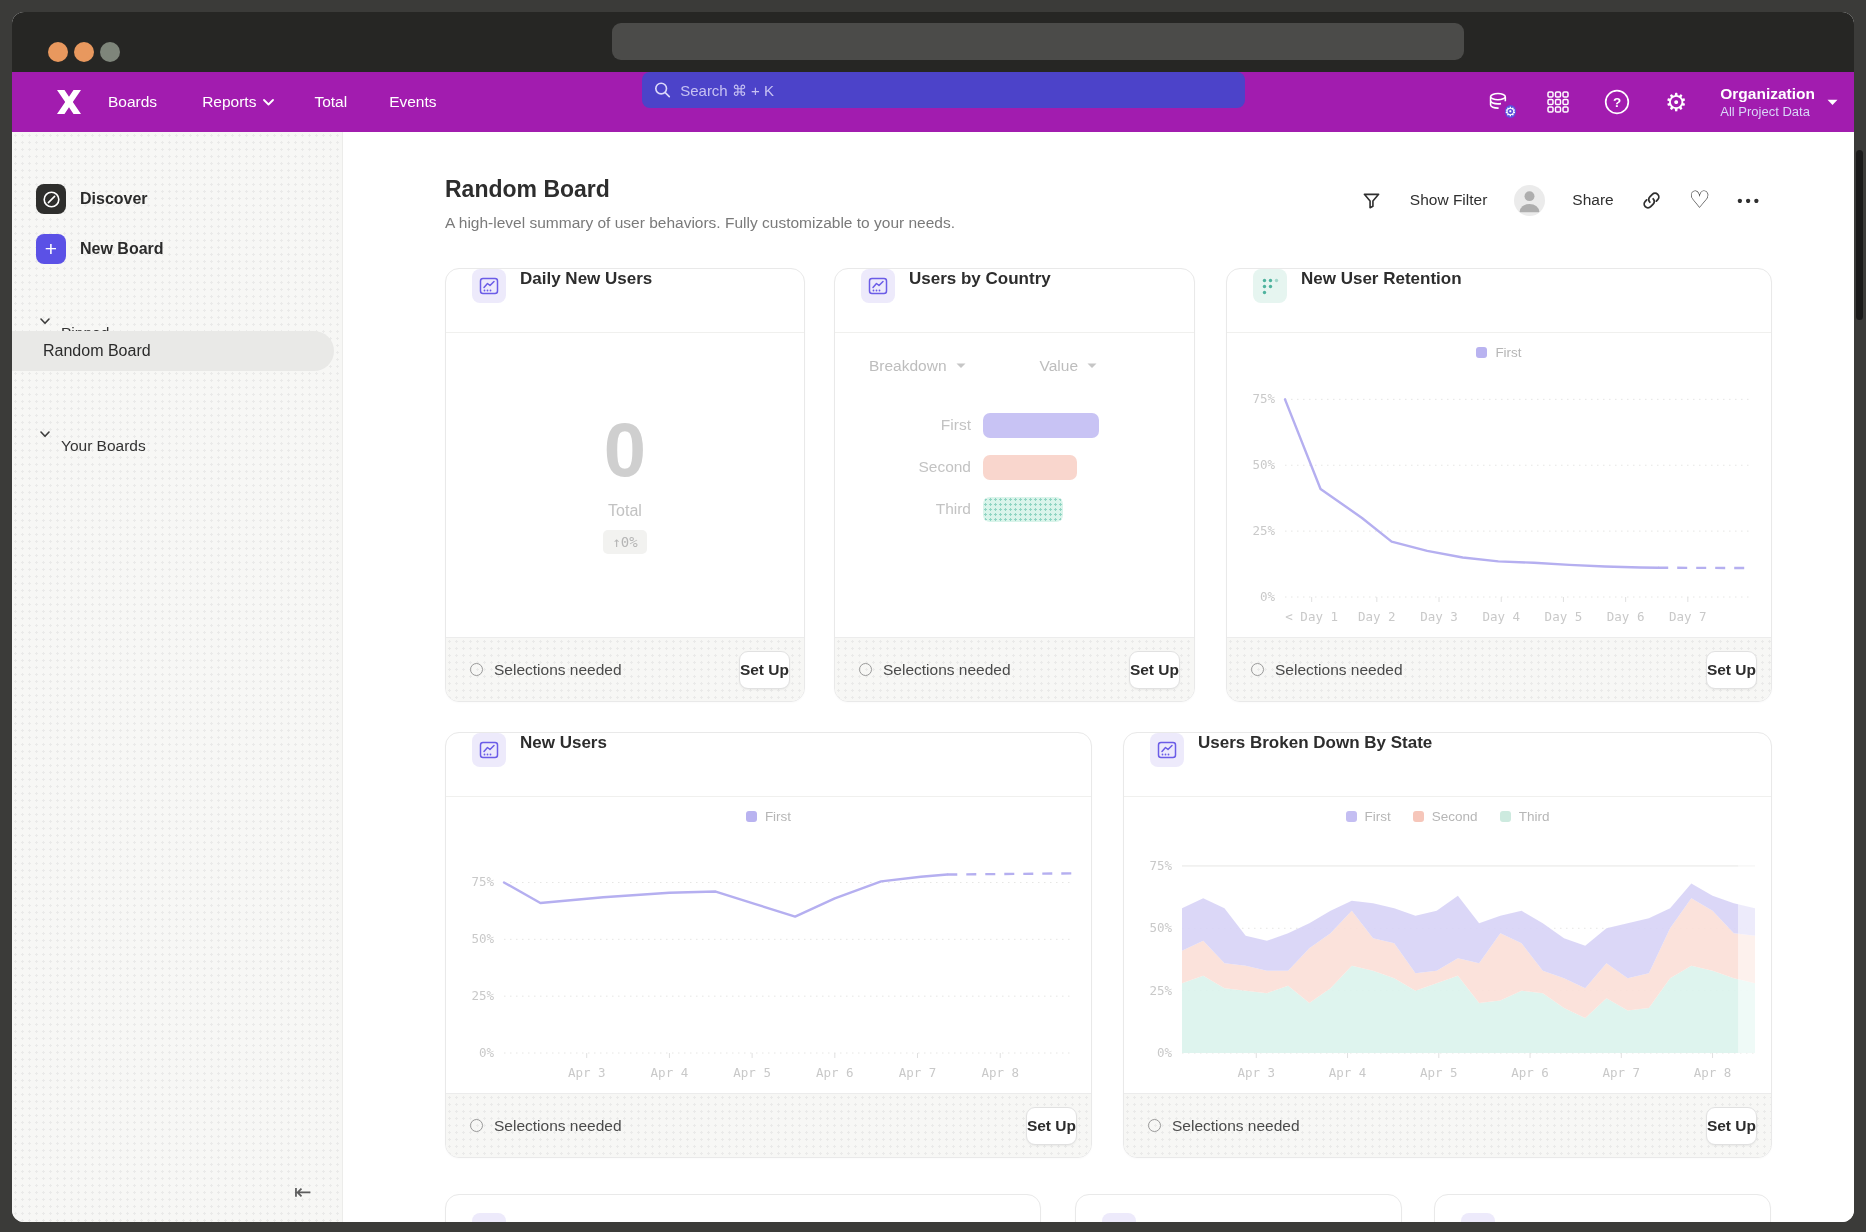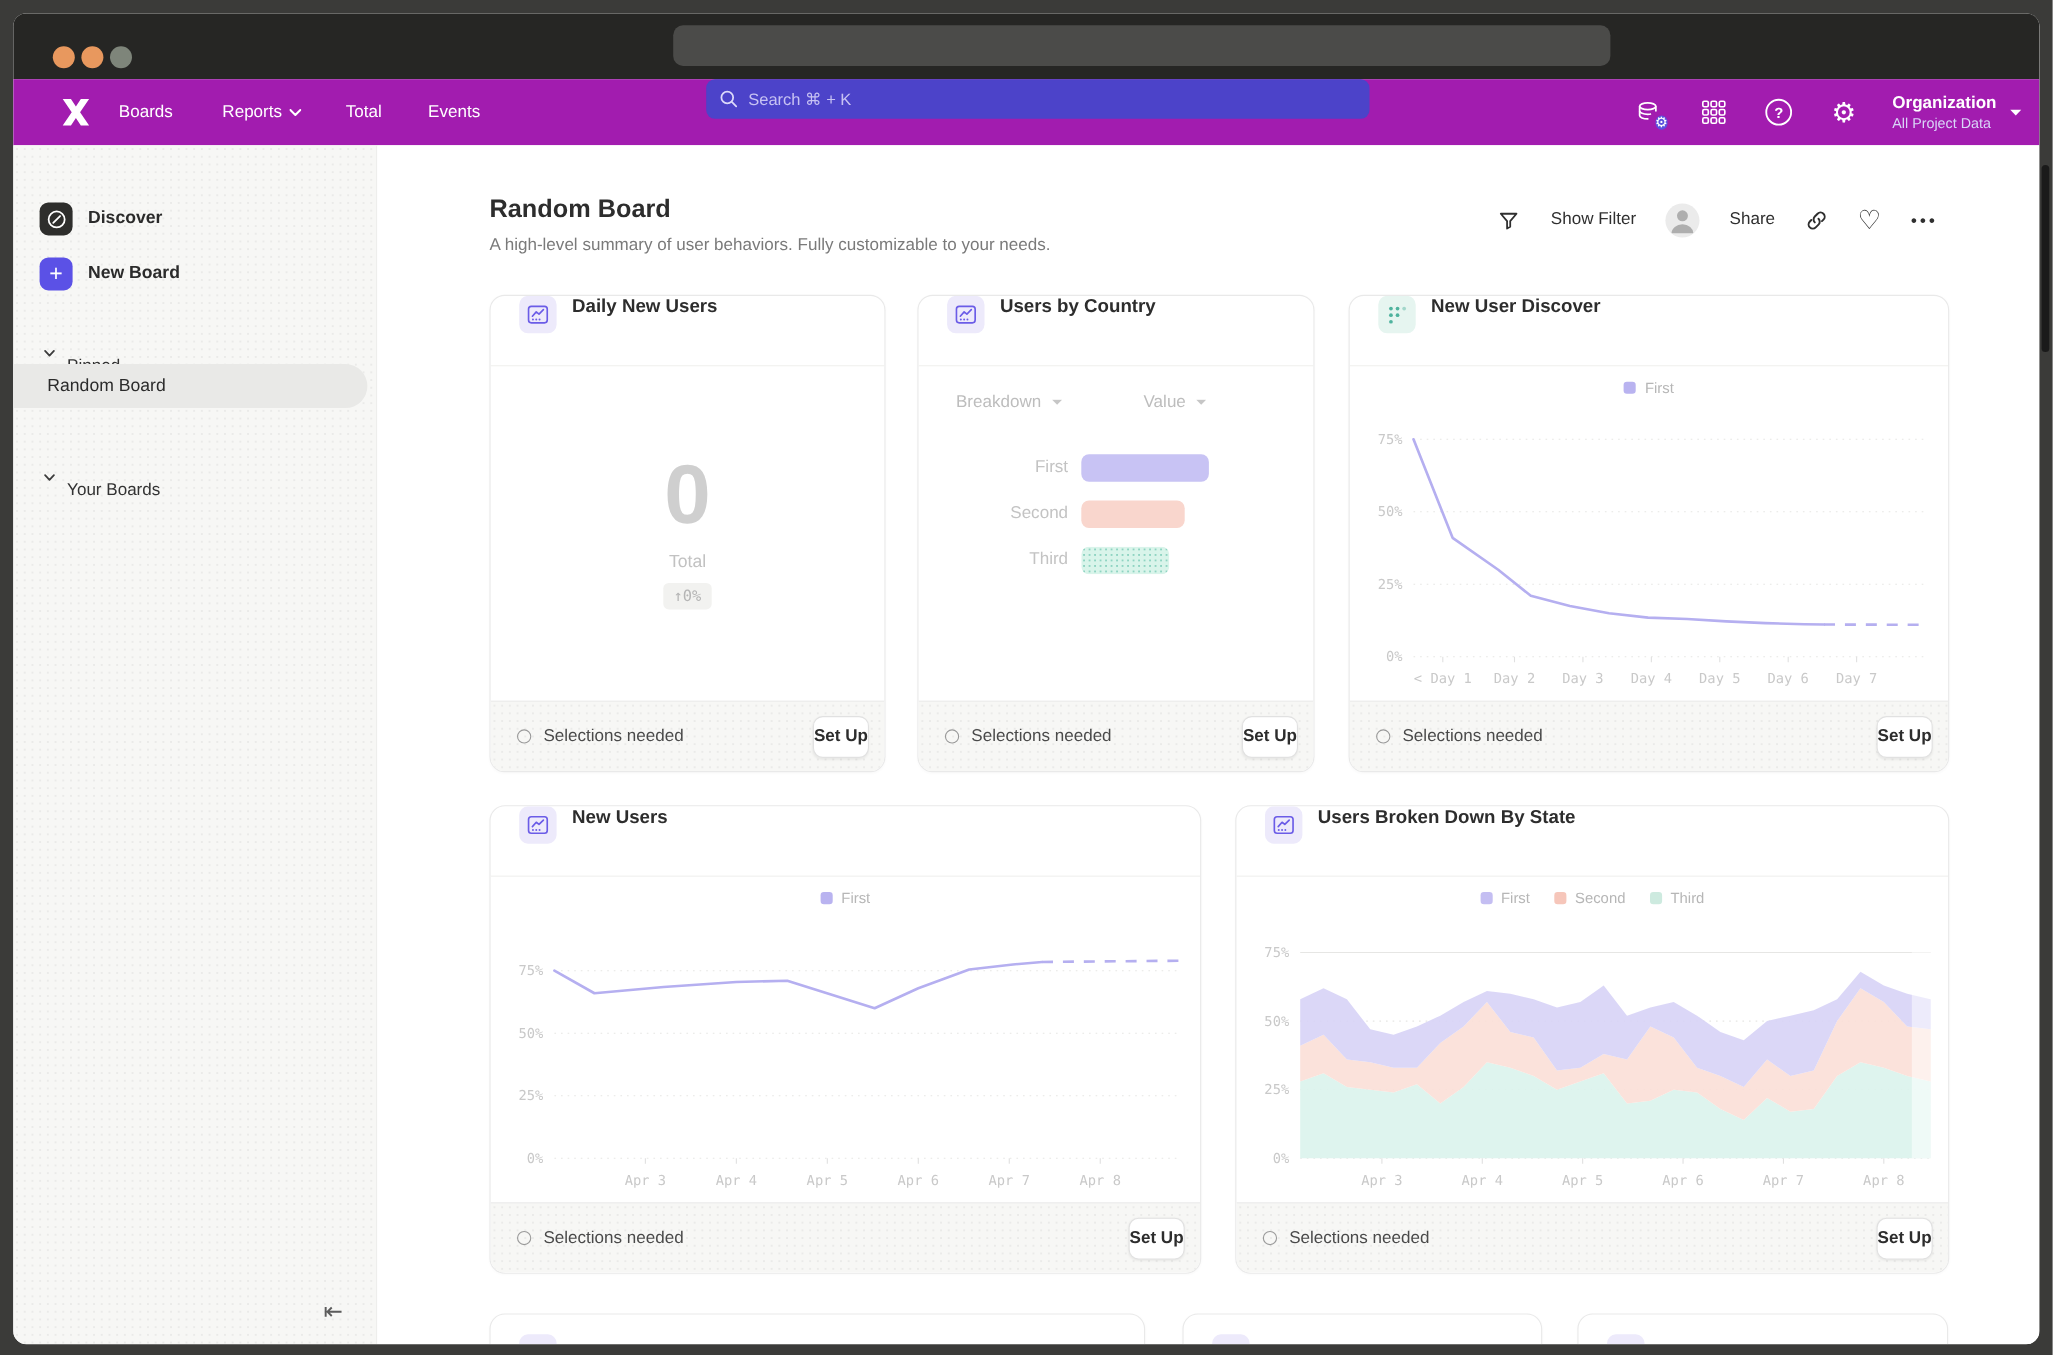--- a/index.html
+++ b/index.html
@@ -405,21 +405,21 @@
                   <g fill="#4fb39e">
                     <circle cx="3.5" cy="3.5" r="1.7"></circle>
                       <circle cx="9.5" cy="3.5" r="1.7"></circle>
                       <circle cx="15.5" cy="3.5" r="1.7" opacity=".45"></circle>
                     <circle cx="3.5" cy="9.5" r="1.7"></circle>
                       <circle cx="9.5" cy="9.5" r="1.7"></circle>
                     <circle cx="3.5" cy="15.5" r="1.7"></circle>
                   </g>
                 </svg>
               </div>
-              <span class="card-title">New User Discover</span>
+              <span class="card-title">New User Retention</span>
             </div>
             <div class="card-body">
               <div class="chart-wrap"><svg width="544" height="304" viewBox="0 0 544 304">
                     <line x1="58" x2="526" y1="66.3529411764706" y2="66.3529411764706" stroke="#e6e6e4" stroke-width="1" stroke-dasharray="1.5 4.5"></line>
                     <text x="48" y="70.3529411764706" text-anchor="end" class="tick">75%</text>
                     <line x1="58" x2="526" y1="132.23529411764707" y2="132.23529411764707" stroke="#e6e6e4" stroke-width="1" stroke-dasharray="1.5 4.5"></line>
                     <text x="48" y="136.23529411764707" text-anchor="end" class="tick">50%</text>
                     <line x1="58" x2="526" y1="198.1176470588235" y2="198.1176470588235" stroke="#e6e6e4" stroke-width="1" stroke-dasharray="1.5 4.5"></line>
                     <text x="48" y="202.1176470588235" text-anchor="end" class="tick">25%</text>
                     <line x1="58" x2="526" y1="264" y2="264" stroke="#e6e6e4" stroke-width="1" stroke-dasharray="1.5 4.5"></line>

